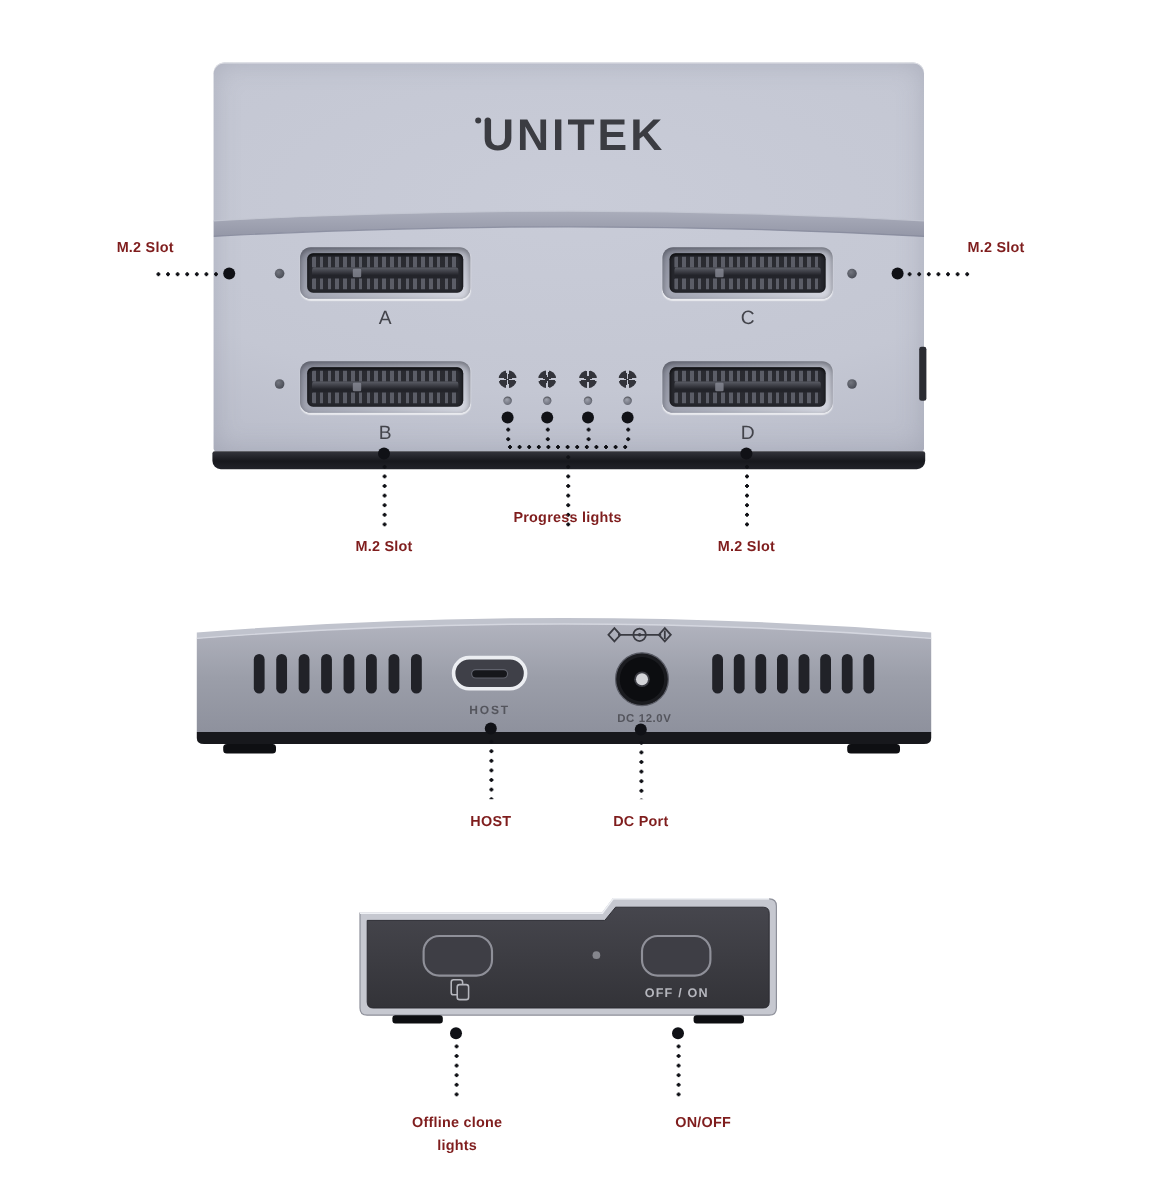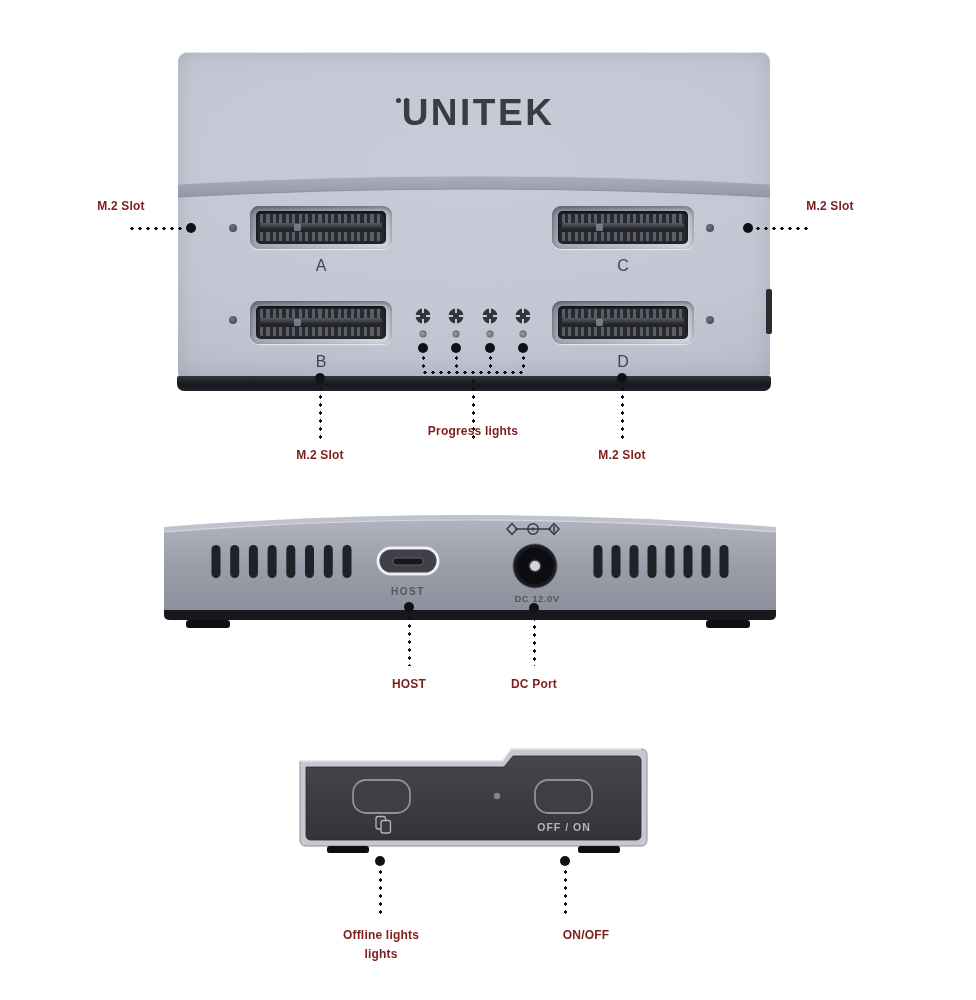--- a/index.html
+++ b/index.html
@@ -256,20 +256,20 @@
       <rect x="91" y="78.5" width="9.5" height="12.5" rx="2" fill="#3a3a40" stroke="#b5b6bd" stroke-width="1.3"></rect>
     </g>
     <text x="274" y="89" font-size="10.5" font-weight="bold" fill="#b5b6bd" letter-spacing="1" text-anchor="middle">OFF / ON</text>
 
     <rect x="37" y="104" width="42" height="7" rx="2.5" fill="#0d0e11"></rect>
     <rect x="288" y="104" width="42" height="7" rx="2.5" fill="#0d0e11"></rect>
   </svg>
 
   <div class="ldot" style="left:380px;top:861px;"></div>
   <div class="vdots" style="left:377.5px;top:868px;height:48px;"></div>
-  <div class="cap" style="left:381px;top:928px;">Offline lights</div>
+  <div class="cap" style="left:381px;top:928px;">Offline clone</div>
   <div class="cap" style="left:381px;top:947px;">lights</div>
 
   <div class="ldot" style="left:565px;top:861px;"></div>
   <div class="vdots" style="left:562.5px;top:868px;height:48px;"></div>
   <div class="cap" style="left:586px;top:928px;">ON/OFF</div>
 
 </div>
 
 </body></html>

